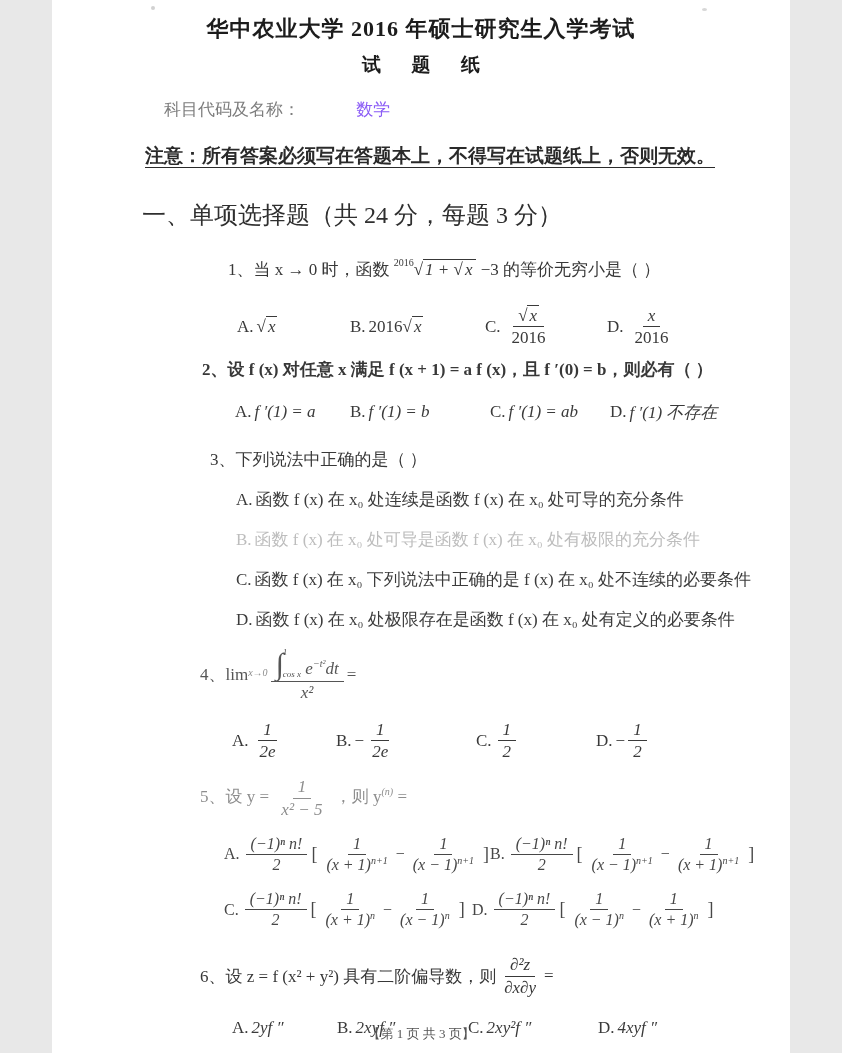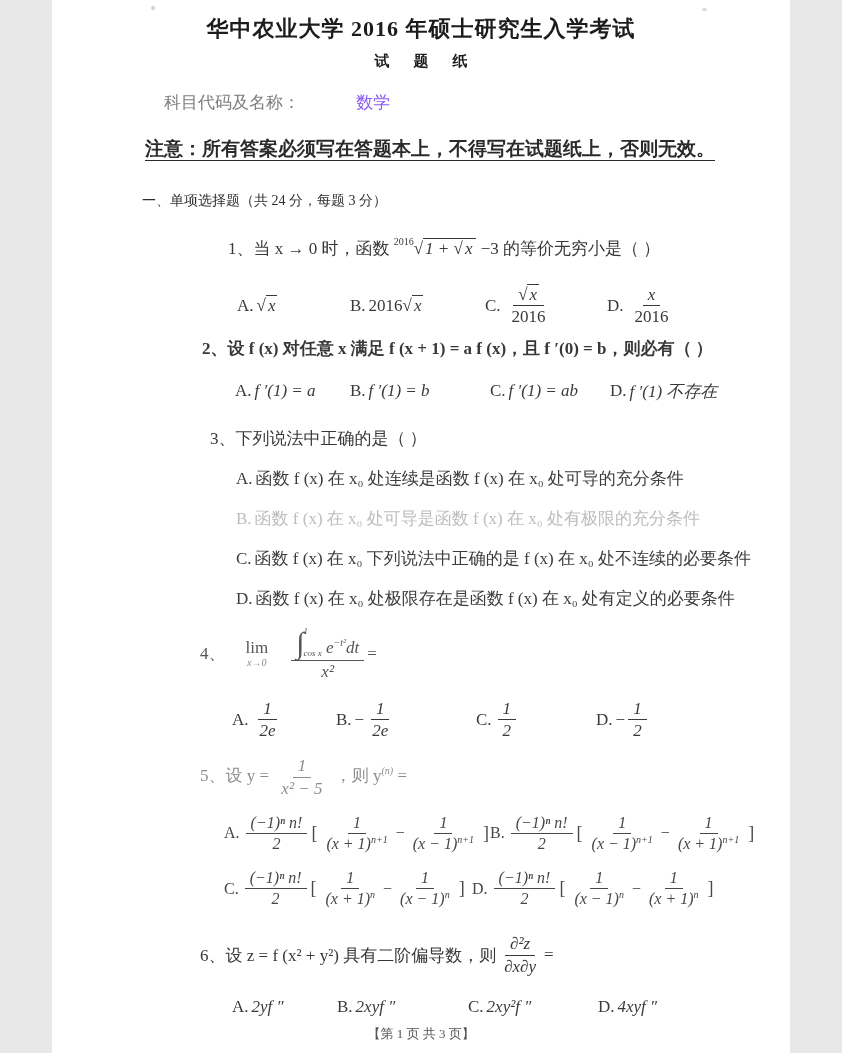--- a/index.html
+++ b/index.html
@@ -8,37 +8,37 @@
     width:738px;height:1053px;
     margin:0 auto;
     background:#ffffff;
     overflow:hidden;
     font-family:"Liberation Serif","DejaVu Serif",serif;
     color:#3a3a3a;
     -webkit-font-smoothing:antialiased;
   }
   
   .exam-title{margin:14px 0 0 0;text-align:center;font-size:22px;font-weight:bold;color:#1c1c1c;letter-spacing:1px;}
-  .exam-subtitle{margin:8px 0 0 0;text-align:center;font-size:15px;font-weight:bold;color:#1c1c1c;letter-spacing:1.6em;text-indent:1.6em;}
+  .exam-subtitle{margin:8px 0 0 0;text-align:center;font-size:19px;font-weight:bold;color:#1c1c1c;letter-spacing:1.6em;text-indent:1.6em;}
   .subject-row{margin:20px 0 0 112px;font-size:17px;color:#7d7d7d;}
   .subject-row .subject-value{margin-left:52px;color:#8b5cf6;}
   .notice{margin:22px 0 0 93px;font-size:19px;font-weight:bold;color:#2a2a2a;
           text-decoration:underline;text-underline-offset:5px;width:600px;}
   
-  .section-heading{margin:30px 0 0 90px;font-size:14px;color:#2f2f2f;}
+  .section-heading{margin:30px 0 0 90px;font-size:24px;color:#2f2f2f;}
   
   .math{font-style:italic;}
   .frac{display:inline-flex;flex-direction:column;align-items:center;vertical-align:middle;margin:0 3px;line-height:1.25;}
   .frac .num{display:block;border-bottom:1px solid currentColor;padding:0 5px;}
   .frac .den{display:block;padding:0 5px;}
   .sqrt{white-space:nowrap;}
   .rad-sign{font-style:normal;}
   .rad{border-top:1px solid currentColor;padding:0 2px;}
   .root-idx{font-size:10px;vertical-align:9px;font-style:normal;}
-  .lim{display:inline-flex;flex-direction:column;align-items:center;vertical-align:middle;line-height:1;margin:0 20px;}
+  .lim{display:inline-flex;align-items:flex-start;vertical-align:middle;line-height:1;margin:0 0;}
   .lim-word{font-style:normal;}
   .lim-under{font-size:10px;color:#8a8a8a;margin-top:2px;}
   .int-wrap{display:inline-flex;align-items:center;}
   .int-sign{font-size:30px;line-height:1;font-style:normal;}
   .int-lims{display:inline-flex;flex-direction:column;justify-content:space-between;height:34px;font-size:9px;margin-left:-1px;font-style:italic;}
   sup{font-size:10px;}
   
   .stem{font-size:17px;color:#383838;}
   .q1-stem{margin:26px 0 0 176px;}
   .q2-stem{margin:9px 0 0 150px;font-weight:bold;}

